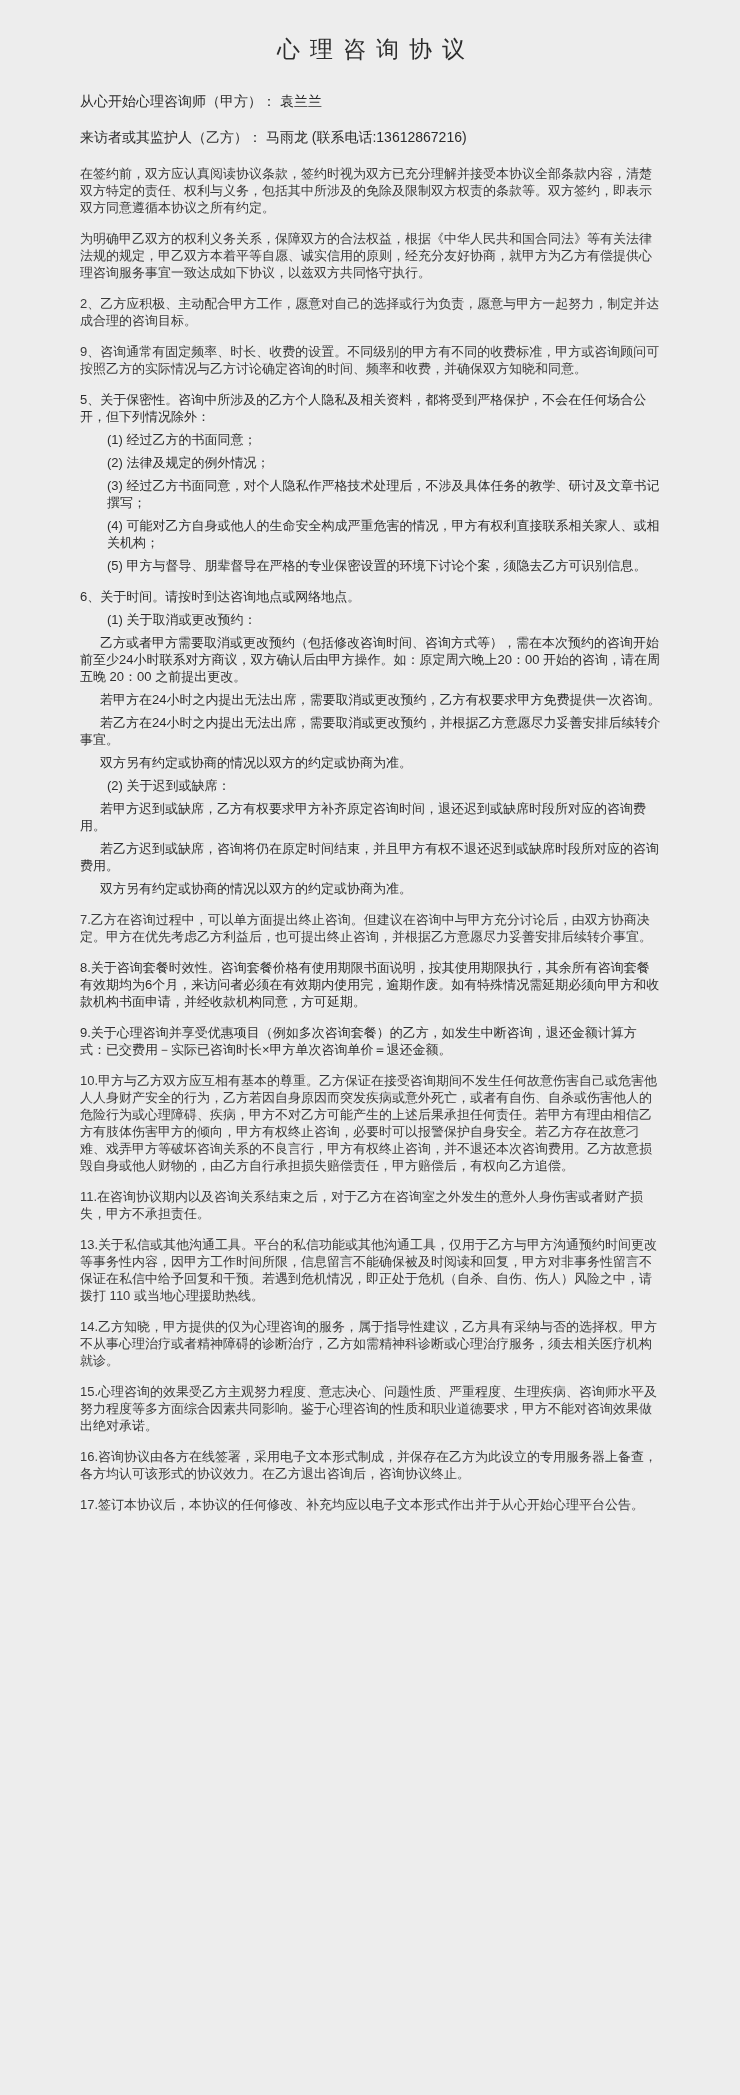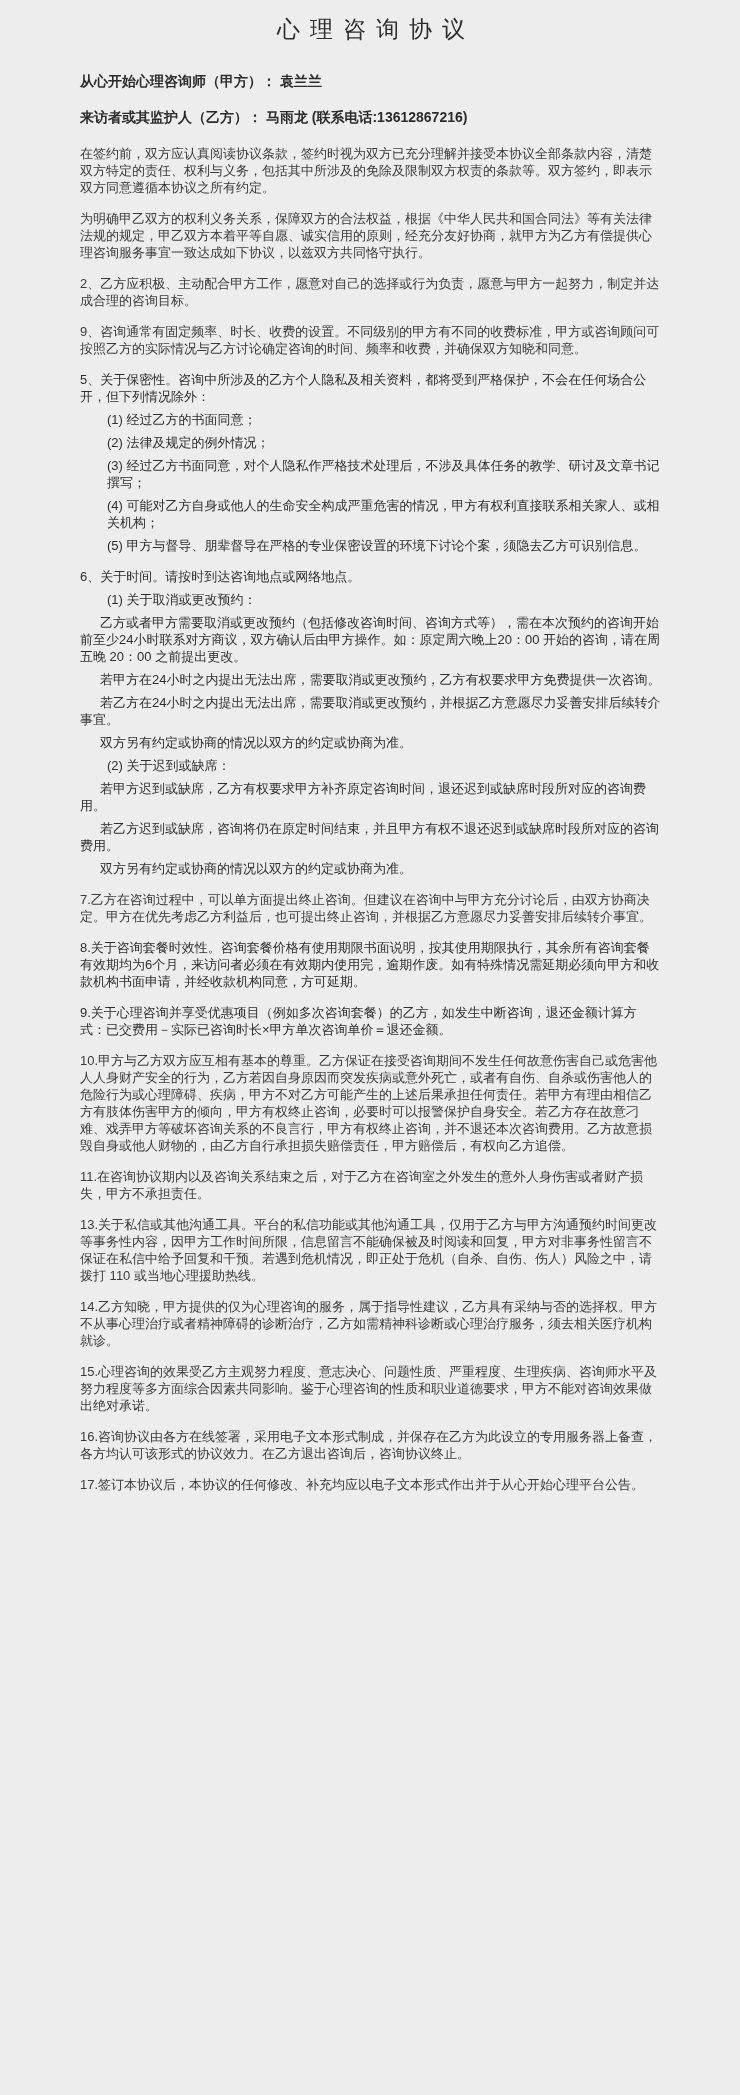--- a/index.html
+++ b/index.html
@@ -9,31 +9,32 @@
     font-family:"Liberation Sans","DejaVu Sans",sans-serif;
   }
   .page {
     position:relative;
     width:740px;
     height:1648px;
     box-sizing:border-box;
     padding:12px 78px 0 80px;
     overflow:hidden;
     background:#ededed;
+    margin-top:20px;
   }
   .title {
     font-size:23px;
     font-weight:500;
     letter-spacing:10px;
     text-align:center;
     color:#2d2d2d;
     margin:2px 0 28px 10px; 
   }
   .party {
-    font-weight:bold;
+    font-weight:normal;
     font-size:14px;
     color:#2b2b2b;
     margin:0 0 18px;
   }
   .para {
     font-size:13px;
     line-height:17px;
     margin:0 0 14px;
     color:#3a3a3a;
   }

